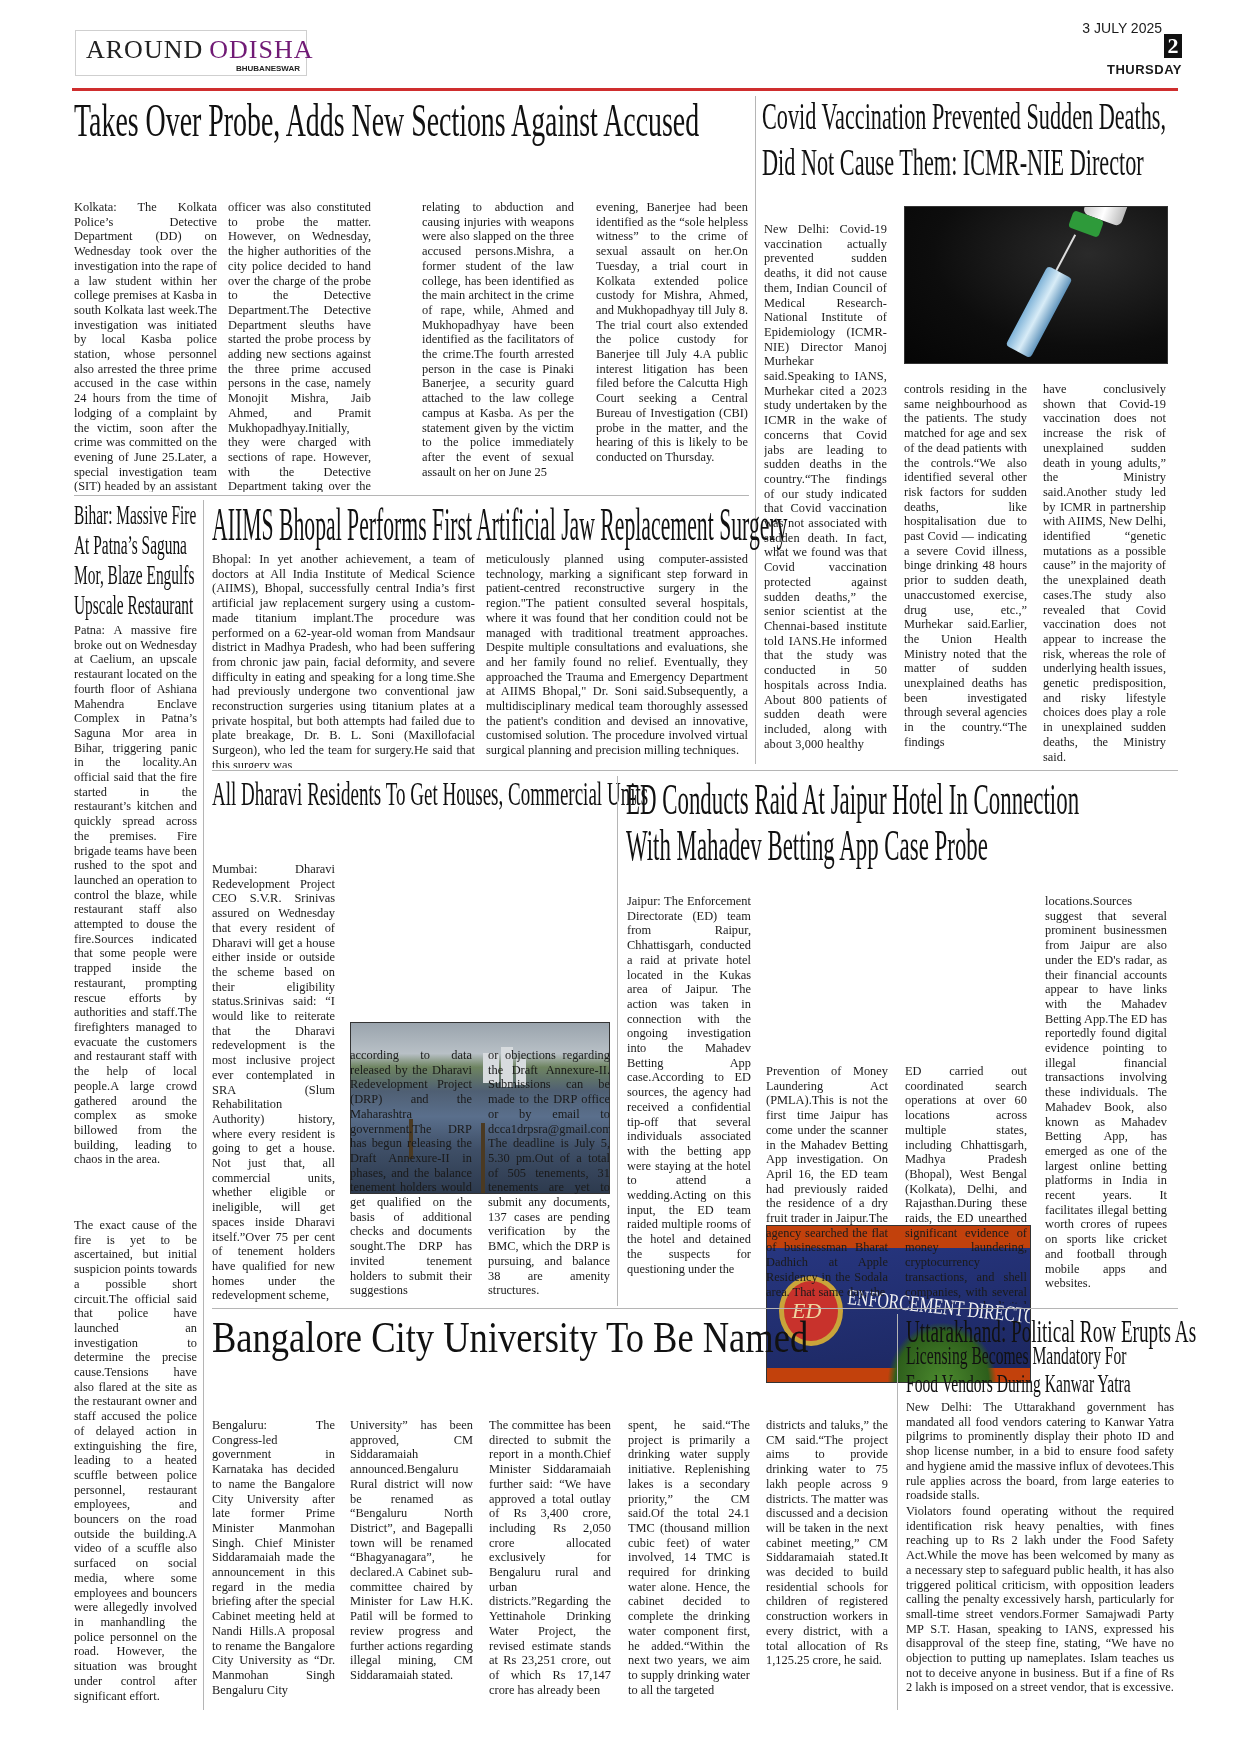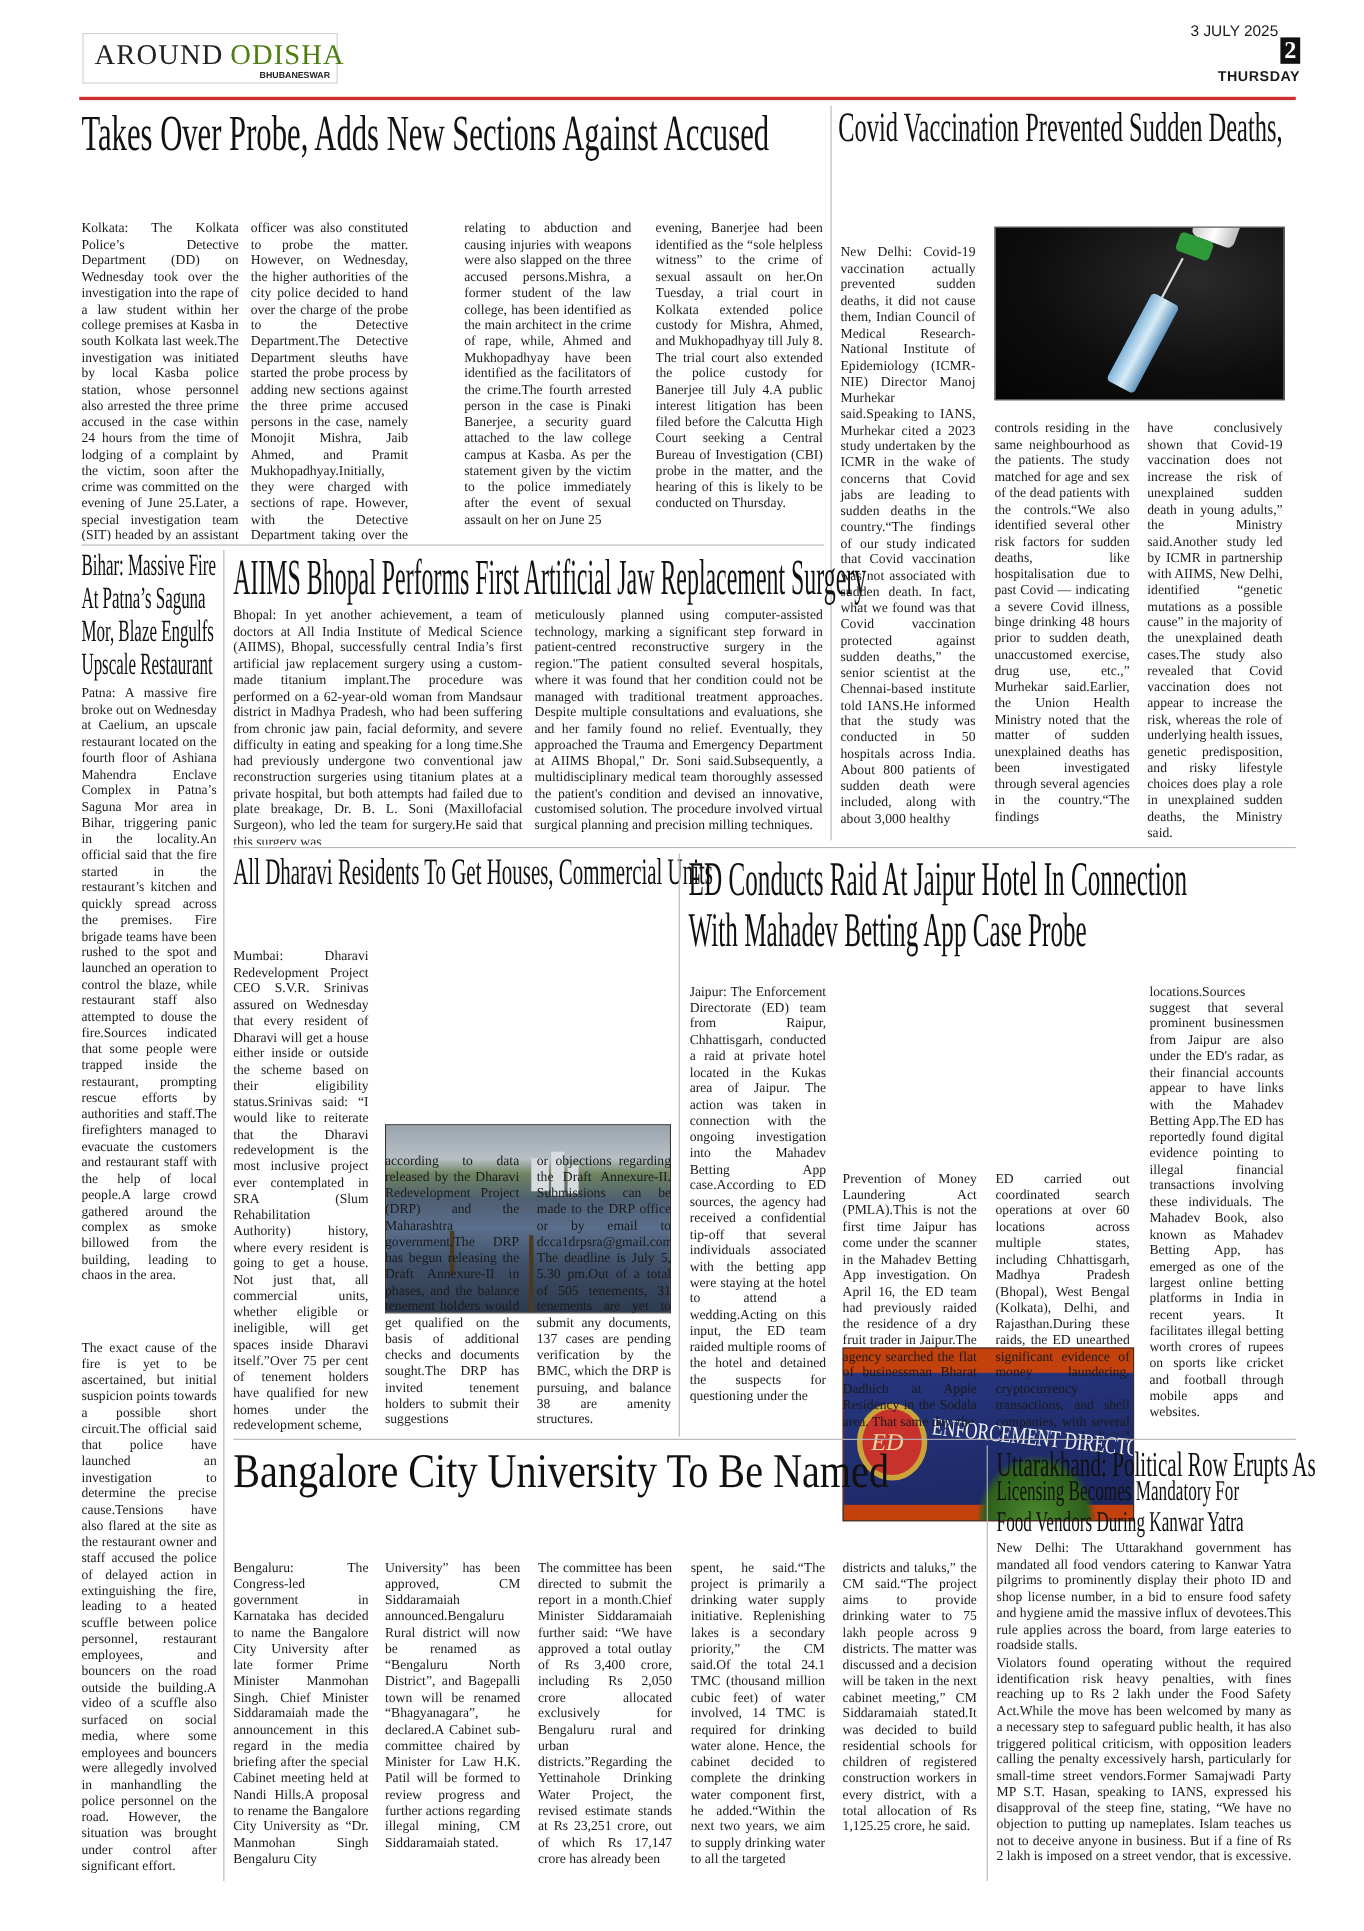--- a/index.html
+++ b/index.html
@@ -2,21 +2,21 @@
 <html><head>
 <meta charset="utf-8">
 <style>
   * { box-sizing: border-box; margin: 0; padding: 0; }
   html, body { width: 1240px; height: 1755px; background: #ffffff; overflow: hidden; }
   body { position: relative; font-family: "Liberation Serif", "DejaVu Serif", serif; color: #1a1a1a; }
   .abs { position: absolute; }
   .logo-box { left: 75px; top: 30px; width: 232px; height: 46px; border: 1px solid #cfcfcf; background: #fff; }
   .logo-main { position: absolute; left: 10px; top: 4px; font-size: 26px; letter-spacing: 1px; white-space: nowrap; line-height: 30px; }
   .logo-around { color: #222; font-variant: small-caps; }
-  .logo-odisha { color: #4d7c0f; font-variant: small-caps; margin-left: 6px; }
+  .logo-odisha { color: #701a75; font-variant: small-caps; margin-left: 6px; }
   .logo-sub { position: absolute; right: 6px; bottom: 2px; font-family: "Liberation Sans", sans-serif; font-size: 8px; font-weight: bold; color: #222; }
   .dateline { right: 78px; top: 20px; font-family: "Liberation Sans", sans-serif; font-weight: normal; font-size: 14px; text-align: center; }
   .page-no { right: 58px; top: 34px; width: 18px; height: 24px; background: #111; color: #fff; font-family: "Liberation Serif", serif; font-weight: bold; font-size: 22px; text-align: center; line-height: 24px; }
   .dayline { right: 58px; top: 62px; font-family: "Liberation Sans", sans-serif; font-weight: bold; font-size: 13px; letter-spacing: 0.5px; }
   .redrule { left: 72px; top: 88px; width: 1106px; height: 3px; background: #cf2e2e; }
   .vrule { width: 1px; background: #b5b5b5; }
   .hrule { height: 1px; background: #b5b5b5; }
   .hl { font-family: "Liberation Serif", serif; color: #111; line-height: 1.08; transform-origin: left top; white-space: nowrap; }
   .cond { display: inline-block; transform: scaleX(0.62); transform-origin: left top; }
   .col { font-size: 12.4px; line-height: 14.7px; text-align: justify; color: #1a1a1a; }
@@ -55,20 +55,21 @@
 </div>
 <div class="abs col" style="left:74px;top:200px;width:143px;height:292px;overflow:hidden;">Kolkata: The Kolkata Police’s Detective Department (DD) on Wednesday took over the investigation into the rape of a law student within her college premises at Kasba in south Kolkata last week.The investigation was initiated by local Kasba police station, whose personnel also arrested the three prime accused in the case within 24 hours from the time of lodging of a complaint by the victim, soon after the crime was committed on the evening of June 25.Later, a special investigation team (SIT) headed by an assistant commissioner of police-level</div>
 <div class="abs col" style="left:228px;top:200px;width:143px;height:292px;overflow:hidden;">officer was also constituted to probe the matter. However, on Wednesday, the higher authorities of the city police decided to hand over the charge of the probe to the Detective Department.The Detective Department sleuths have started the probe process by adding new sections against the three prime accused persons in the case, namely Monojit Mishra, Jaib Ahmed, and Pramit Mukhopadhyay.Initially, they were charged with sections of rape. However, with the Detective Department taking over the investigation, sections</div>
 <div class="abs col" style="left:422px;top:200px;width:152px;height:292px;overflow:hidden;">relating to abduction and causing injuries with weapons were also slapped on the three accused persons.Mishra, a former student of the law college, has been identified as the main architect in the crime of rape, while, Ahmed and Mukhopadhyay have been identified as the facilitators of the crime.The fourth arrested person in the case is Pinaki Banerjee, a security guard attached to the law college campus at Kasba. As per the statement given by the victim to the police immediately after the event of sexual assault on her on June 25</div>
 <div class="abs col" style="left:596px;top:200px;width:152px;height:292px;overflow:hidden;">evening, Banerjee had been identified as the “sole helpless witness” to the crime of sexual assault on her.On Tuesday, a trial court in Kolkata extended police custody for Mishra, Ahmed, and Mukhopadhyay till July 8. The trial court also extended the police custody for Banerjee till July 4.A public interest litigation has been filed before the Calcutta High Court seeking a Central Bureau of Investigation (CBI) probe in the matter, and the hearing of this is likely to be conducted on Thursday.</div>
 
 <div class="abs vrule" style="left:755px;top:96px;height:668px;"></div>
 
 <div class="abs" style="left:762px;top:96px;width:420px;">
   <div class="hl" style="font-size:38px;height:46px;"><span class="cond" style="transform:scaleX(0.585)">Covid Vaccination Prevented Sudden Deaths,</span></div>
+  <div class="hl" style="font-size:38px;height:46px;"><span class="cond" style="transform:scaleX(0.585)">Did Not Cause Them: ICMR-NIE Director</span></div>
 </div>
 <div class="abs col" style="left:764px;top:222px;width:123px;height:548px;overflow:hidden;letter-spacing:0.1px;">New Delhi: Covid-19 vaccination actually prevented sudden deaths, it did not cause them, Indian Council of Medical Research-National Institute of Epidemiology (ICMR-NIE) Director Manoj Murhekar said.Speaking to IANS, Murhekar cited a 2023 study undertaken by the ICMR in the wake of concerns that Covid jabs are leading to sudden deaths in the country.“The findings of our study indicated that Covid vaccination was not associated with sudden death. In fact, what we found was that Covid vaccination protected against sudden deaths,” the senior scientist at the Chennai-based institute told IANS.He informed that the study was conducted in 50 hospitals across India. About 800 patients of sudden death were included, along with about 3,000 healthy</div>
 <div class="abs photo vaccine-photo" style="left:904px;top:206px;width:264px;height:158px;">
   <div class="vial"></div>
     <div class="vialcap"></div>
     <div class="needle"></div>
     <div class="syringe"></div>
 </div>
 <div class="abs col" style="left:904px;top:382px;width:123px;height:388px;overflow:hidden;">controls residing in the same neighbourhood as the patients. The study matched for age and sex of the dead patients with the controls.“We also identified several other risk factors for sudden deaths, like hospitalisation due to past Covid — indicating a severe Covid illness, binge drinking 48 hours prior to sudden death, unaccustomed exercise, drug use, etc.,” Murhekar said.Earlier, the Union Health Ministry noted that the matter of sudden unexplained deaths has been investigated through several agencies in the country.“The findings</div>
 <div class="abs col" style="left:1043px;top:382px;width:123px;height:388px;overflow:hidden;">have conclusively shown that Covid-19 vaccination does not increase the risk of unexplained sudden death in young adults,” the Ministry said.Another study led by ICMR in partnership with AIIMS, New Delhi, identified “genetic mutations as a possible cause” in the majority of the unexplained death cases.The study also revealed that Covid vaccination does not appear to increase the risk, whereas the role of underlying health issues, genetic predisposition, and risky lifestyle choices does play a role in unexplained sudden deaths, the Ministry said.</div>

